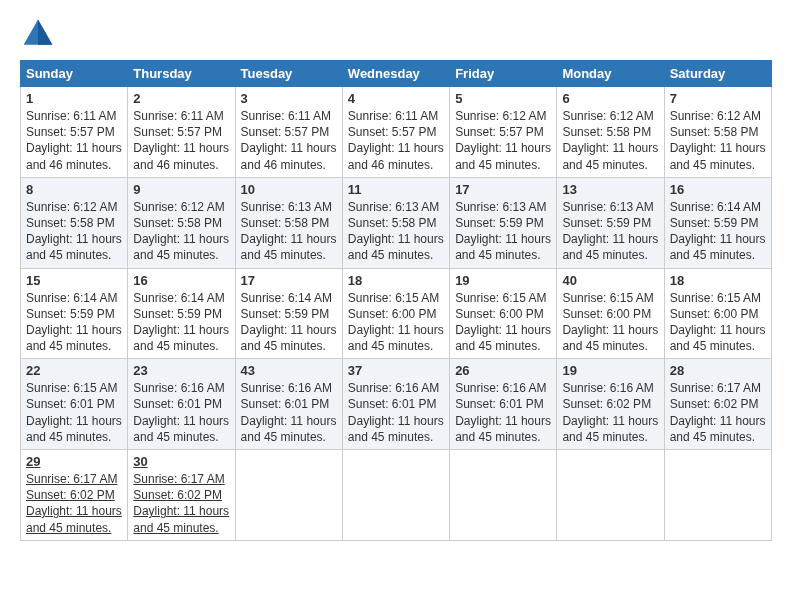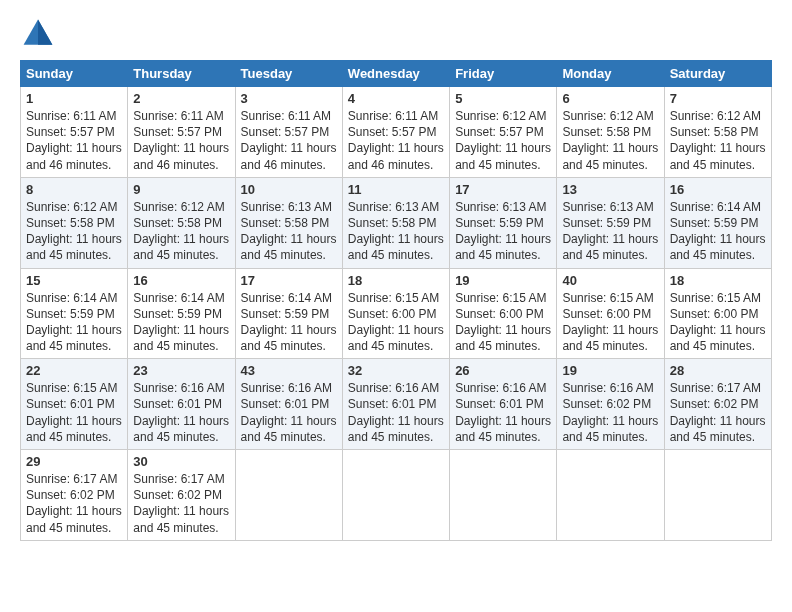--- a/index.html
+++ b/index.html
@@ -95,20 +95,21 @@
     .day-info {
       font-size: 12px;
       line-height: 1.35;
       color: #333;
     }
     .empty-cell {
       background: #fff !important;
     }
     .last-row td {
       height: 72px;
+      text-decoration: underline;
     }
   </style>
 </head>
 <body>
 
 <div class="page">
   <div class="header">
     <div class="logo">
       <svg class="logo-icon" viewBox="0 0 40 40" xmlns="http://www.w3.org/2000/svg">
         <polygon points="20,4 36,32 4,32" fill="#2e75b6"></polygon>
@@ -235,21 +236,21 @@
           </td>
           <td>
             <span class="day-number">23</span>
             <div class="day-info">Sunrise: 6:16 AM<br>Sunset: 6:01 PM<br>Daylight: 11 hours and 45 minutes.</div>
           </td>
           <td>
             <span class="day-number">43</span>
             <div class="day-info">Sunrise: 6:16 AM<br>Sunset: 6:01 PM<br>Daylight: 11 hours and 45 minutes.</div>
           </td>
           <td>
-            <span class="day-number">32</span>
+            <span class="day-number">37</span>
             <div class="day-info">Sunrise: 6:16 AM<br>Sunset: 6:01 PM<br>Daylight: 11 hours and 45 minutes.</div>
           </td>
           <td>
             <span class="day-number">26</span>
             <div class="day-info">Sunrise: 6:16 AM<br>Sunset: 6:01 PM<br>Daylight: 11 hours and 45 minutes.</div>
           </td>
           <td>
             <span class="day-number">19</span>
             <div class="day-info">Sunrise: 6:16 AM<br>Sunset: 6:02 PM<br>Daylight: 11 hours and 45 minutes.</div>
           </td>

